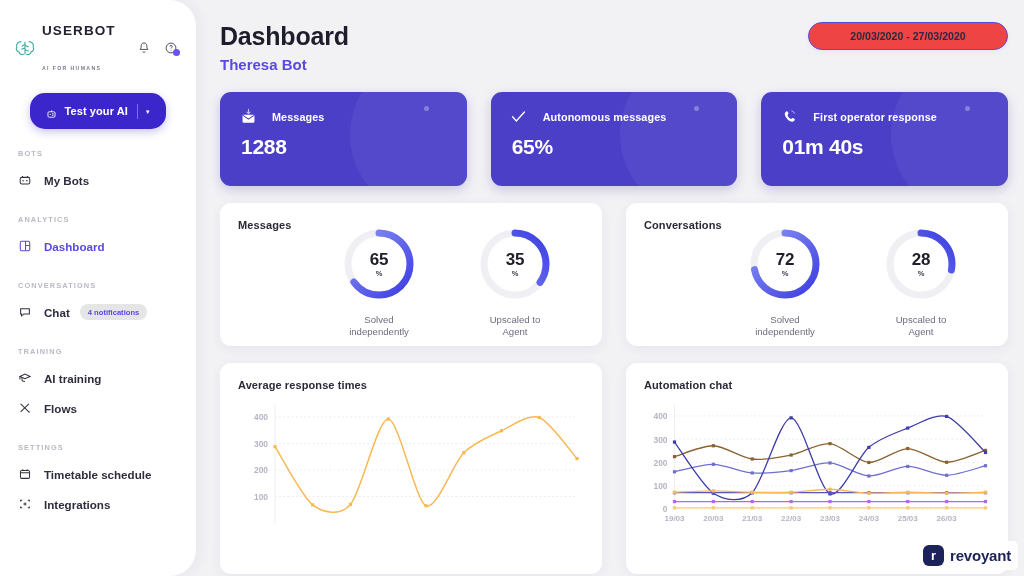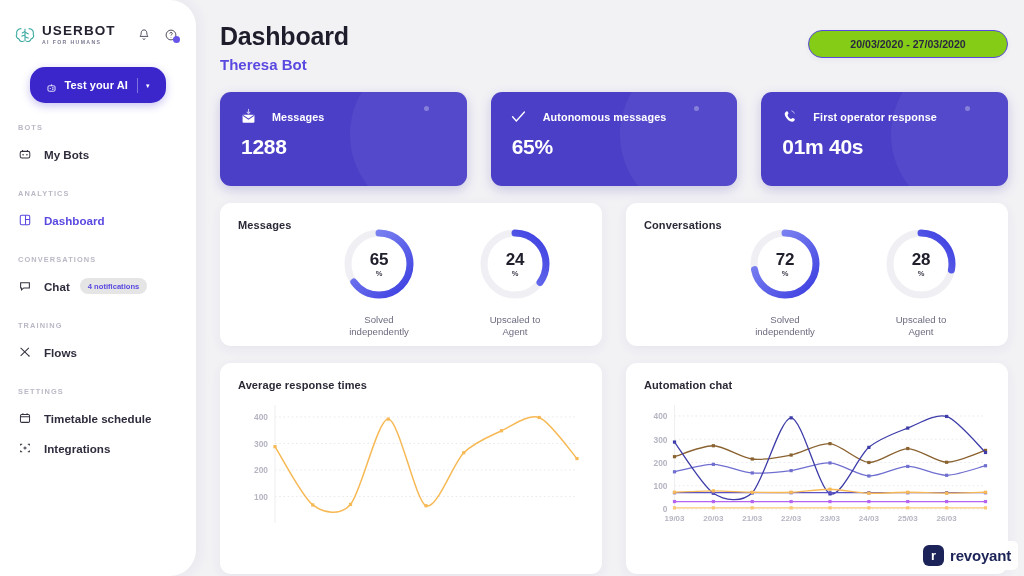--- a/index.html
+++ b/index.html
@@ -17,21 +17,21 @@
     background: #ffffff;
     border-top-right-radius: 26px;
     border-bottom-right-radius: 26px;
     box-shadow: 2px 0 14px rgba(60,50,120,0.07);
     position: relative; z-index: 5;
     padding: 0 0 0 0;
     flex: 0 0 196px;
   }
   .brand-row { display: flex; align-items: center; padding: 24px 12px 0 14px; }
   .brand-mark { width: 22px; height: 20px; flex: 0 0 22px; margin-right: 6px; }
-  .brand-txt { display: flex; flex-direction: column; line-height: 1; }
+  .brand-txt { display: flex; flex-direction: column; line-height: 1; gap: 26px; }
   .brand-name { font-size: 13.5px; font-weight: bold; letter-spacing: 1.1px; color: #232230; }
   .brand-tag { font-size: 5.2px; font-weight: bold; letter-spacing: 1.35px; color: #7a7a90; margin-top: 2.5px; }
   .hdr-icons { margin-left: auto; display: flex; align-items: center; gap: 13px; padding-right: 6px; }
   .hdr-ic { width: 14px; height: 14px; position: relative; cursor: pointer; }
   .badge-dot {
     position: absolute; right: -2px; bottom: -1px;
     width: 7px; height: 7px; border-radius: 50%; background: #6655e8;
   }
 
   .test-btn {
@@ -63,25 +63,25 @@
     font-size: 7.6px; font-weight: bold; border-radius: 9px;
     padding: 3.5px 8px; white-space: nowrap;
   }
 
   
   #main { flex: 1; position: relative; padding: 0 16px 0 24px; }
   .topbar { display: flex; align-items: flex-start; padding-top: 22px; }
   .page-title { font-size: 25px; font-weight: bold; color: #1e1d2b; letter-spacing: -.2px; }
   .page-sub { font-size: 15px; font-weight: bold; color: #5a49e0; margin-top: 5px; }
   .daterange {
-    margin-left: auto; margin-top: 8px;
+    margin-left: auto; 
     border: 1.6px solid #5a49e0; border-radius: 16px;
     height: 28px; min-width: 200px; padding: 0 18px;
     display: flex; align-items: center; justify-content: center;
-    background: #84cc16; cursor: pointer;
+    background: #ef4444; cursor: pointer;
     font-size: 10.6px; font-weight: bold; color: #2a2940;
     box-shadow: 0 2px 5px rgba(60,50,120,0.06);
   }
 
   
   .kpis { display: flex; gap: 24px; margin-top: 19px; }
   .kpi {
     flex: 1; height: 94px; border-radius: 11px;
     background: #4b3fc7; position: relative; overflow: hidden;
     box-shadow: 0 4px 12px rgba(60,45,160,0.22);
@@ -229,20 +229,30 @@
         <span class="nic">
           <svg viewBox="0 0 16 16" width="14" height="14" fill="none" stroke="#32313f" stroke-width="1.2">
             <path d="M3 4.2h10v6H6.6L4 12.4V10.2H3z"></path>
           </svg>
         </span>
         <span class="nlabel">Chat</span>
         <span class="pill">4 notifications</span>
       </div>
 
       <div class="nav-sec sp">TRAINING</div>
+      <div class="nav-item">
+        <span class="nic">
+          <svg viewBox="0 0 16 16" width="14" height="14" fill="none" stroke="#32313f" stroke-width="1.15">
+            <path d="M2.2 6.2 8 3.6l5.8 2.6L8 8.8z"></path>
+            <path d="M4.6 7.4v3c0 .9 1.6 1.6 3.4 1.6"></path>
+            <path d="M2.2 6.2v3.4"></path>
+          </svg>
+        </span>
+        <span class="nlabel">AI training</span>
+      </div>
       <div class="nav-item">
         <span class="nic">
           <svg viewBox="0 0 16 16" width="14" height="14" fill="none" stroke="#32313f" stroke-width="1.15">
             <path d="M3 3.2 12.4 12.4M12.4 3.2 3 12.4"></path>
             <circle cx="12.6" cy="12.6" r=".9" fill="#32313f" stroke="none"></circle>
           </svg>
         </span>
         <span class="nlabel">Flows</span>
       </div>
 
@@ -352,21 +362,21 @@
                 <defs>
                   <linearGradient id="g2" x1="0" y1="0" x2="1" y2="1">
                     <stop offset="0%" stop-color="#8b95f5"></stop>
                       <stop offset="100%" stop-color="#3b3ce0"></stop>
                   </linearGradient>
                 </defs>
                 <circle cx="39" cy="39" r="31" fill="none" stroke="#efeff4" stroke-width="7"></circle>
                 <circle cx="39" cy="39" r="31" fill="none" stroke="url(#g2)" stroke-width="7" stroke-linecap="round" stroke-dasharray="68.2 126.6" transform="rotate(-90 39 39)"></circle>
               </svg>
               <div class="donut-center">
-                <span class="donut-num">24</span>
+                <span class="donut-num">35</span>
                 <span class="donut-pct">%</span>
               </div>
             </div>
             <div class="donut-cap">Upscaled to<br>Agent</div>
           </div>
         </div>
       </div>
 
       <div class="panel">
         <div class="panel-title">Conversations</div>

